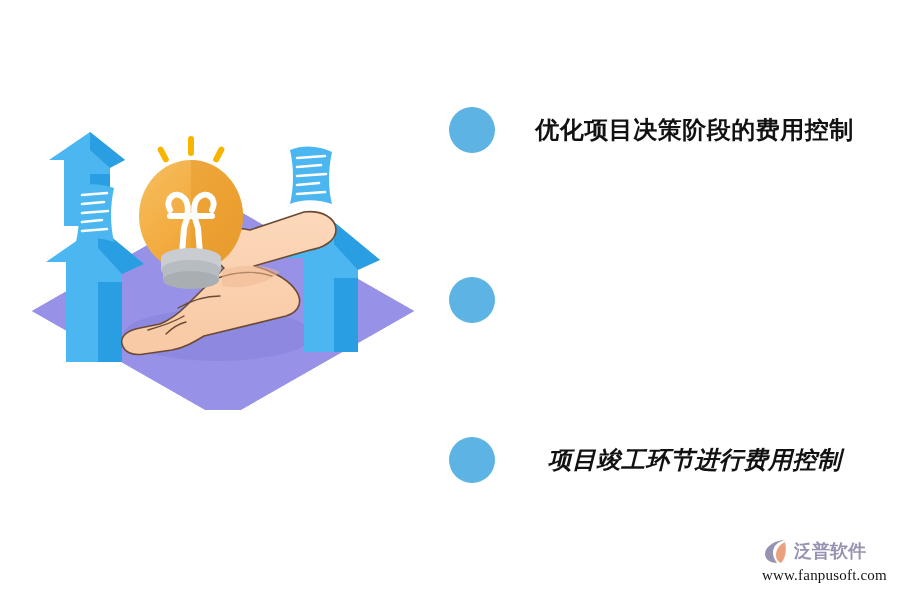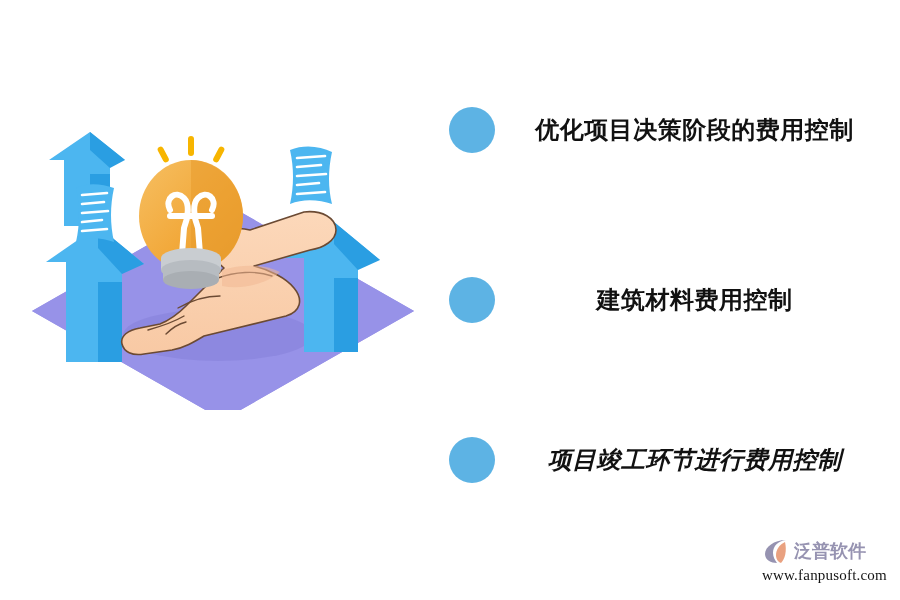--- a/index.html
+++ b/index.html
@@ -243,21 +243,20 @@
 
   <div class="bullets">
 
     <div class="bullet-row r1">
       <span class="bullet-dot"></span>
       <span class="bullet-text">优化项目决策阶段的费用控制</span>
     </div>
 
     <div class="bullet-row r2">
       <span class="bullet-dot"></span>
-      <span class="bullet-text">建筑材料费用控制</span>
     </div>
 
     <div class="bullet-row r3">
       <span class="bullet-dot"></span>
       <span class="bullet-text">项目竣工环节进行费用控制</span>
     </div>
 
   </div>
 
   <div class="watermark">

